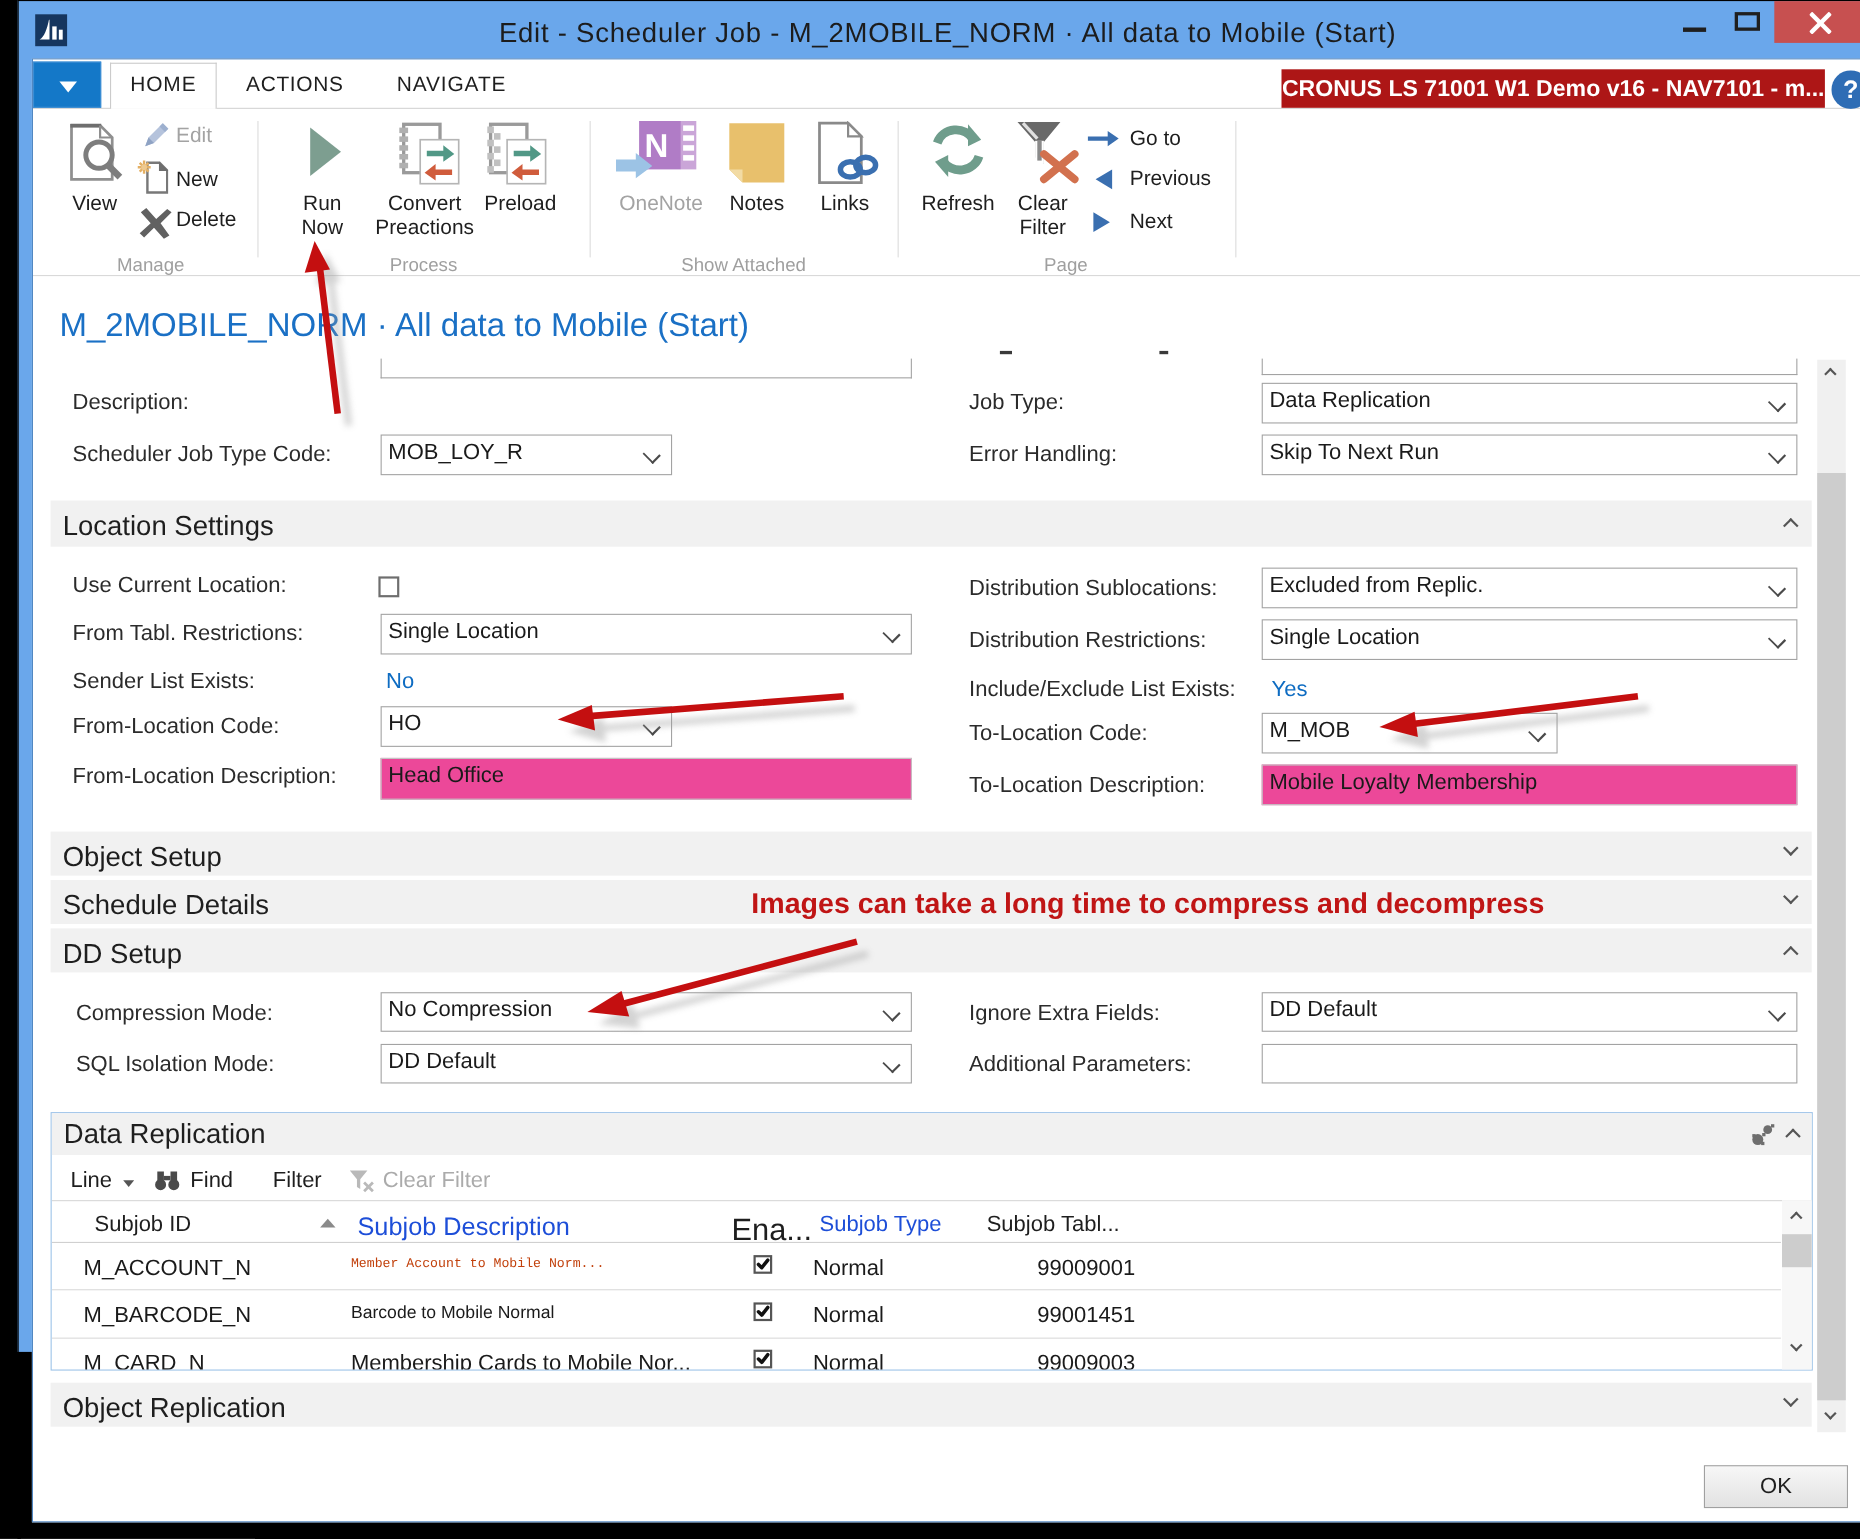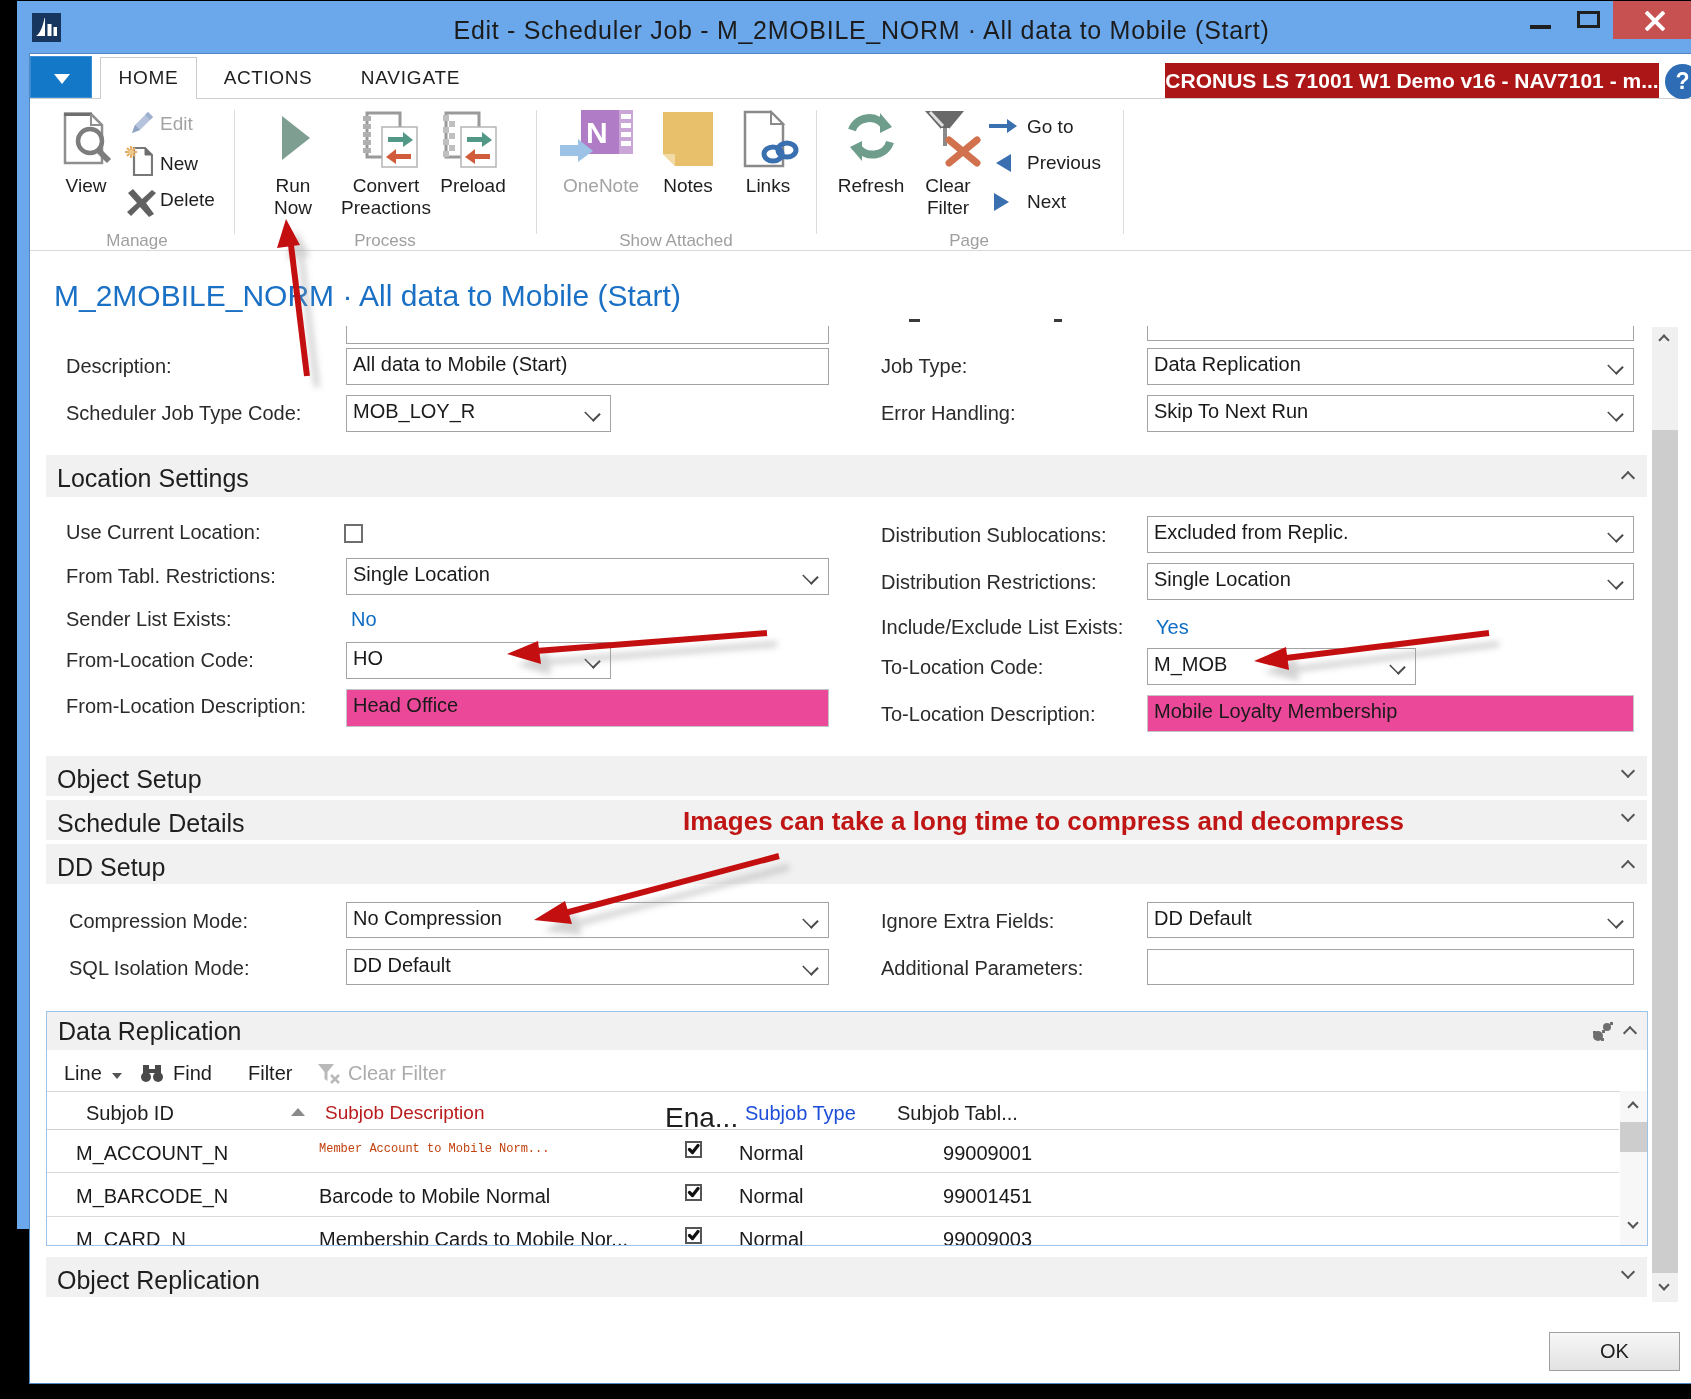--- a/index.html
+++ b/index.html
@@ -204,23 +204,20 @@
   <div class="rlbl" style="left:1011px;top:191px;">Next</div>
 
   <div class="abs" style="left:38px;top:279px;font-size:30px;color:#1a70c5;">M_2MOBILE_NORM · All data to Mobile (Start)</div>
 
   <div class="inp" style="left:330px;top:326px;width:483px;height:18px;border-top:none;"></div>
   <div class="inp" style="left:1131px;top:326px;width:487px;height:15px;border-top:none;"></div>
   <div class="abs" style="left:893px;top:319px;width:11px;height:3px;background:#3a3a3a;"></div>
   <div class="abs" style="left:1038px;top:319px;width:8px;height:3px;background:#3a3a3a;"></div>
 
   <div class="lbl" style="left:50px;top:355px;">Description:</div>
-  <div class="inp" style="left:330px;top:348px;width:483px;height:37px;">
-      <span class="tx">All data to Mobile (Start)</span>
-    </div>
   <div class="lbl" style="left:865px;top:355px;">Job Type:</div>
   <div class="inp chev" style="left:1131px;top:348px;width:487px;height:37px;">
       <span class="tx">Data Replication</span>
     </div>
 
   <div class="lbl" style="left:50px;top:402px;">Scheduler Job Type Code:</div>
   <div class="inp chev" style="left:330px;top:395px;width:265px;height:37px;">
       <span class="tx">MOB_LOY_R</span>
     </div>
   <div class="lbl" style="left:865px;top:402px;">Error Handling:</div>
@@ -331,38 +328,38 @@
       <g stroke="#b9b9b9" stroke-width="2.5">
           <line x1="14" y1="12" x2="22" y2="20"></line>
           <line x1="22" y1="12" x2="14" y2="20"></line>
         </g>
     </svg>
     <div class="abs" style="left:301px;top:50px;font-size:20px;color:#ababab;">Clear Filter</div>
     <div class="abs" style="left:0px;top:79px;width:1600px;height:1px;background:#d8d8d8;"></div>
 
     <div class="abs" style="left:39px;top:90px;font-size:20px;color:#1e1e1e;">Subjob ID</div>
     <div class="abs" style="left:244px;top:96px;width:0;height:0;border-left:7px solid transparent;border-right:7px solid transparent;border-bottom:8px solid #8a8a8a;"></div>
-    <div class="abs" style="left:278px;top:90px;font-size:19px;color:#b91c1c;">Subjob Description</div>
+    <div class="abs" style="left:278px;top:90px;font-size:23px;color:#1d4ed8;">Subjob Description</div>
     <div class="abs" style="left:618px;top:90px;font-size:28px;color:#1e1e1e;">Ena...</div>
     <div class="abs" style="left:698px;top:90px;font-size:20px;color:#1d4ed8;">Subjob Type</div>
     <div class="abs" style="left:850px;top:90px;font-size:20px;color:#1e1e1e;">Subjob Tabl...</div>
     <div class="abs" style="left:0;top:117px;width:1572px;height:1px;background:#d0d0d0;"></div>
 
     <div class="abs" style="left:29px;top:130px;font-size:20px;color:#1a1a1a;">M_ACCOUNT_N</div>
     <div class="abs" style="left:272px;top:130px;font-size:12px;color:#c2410c;font-family:Liberation Mono, monospace;">Member Account to Mobile Norm...</div>
     <div class="abs" style="left:638px;top:129px;width:17px;height:17px;border:2px solid #555;background:#fff;">
       <svg width="13" height="13" viewBox="0 0 13 13" style="position:absolute;left:0;top:0;">
           <polyline points="2.5,6.5 5.5,9.5 11,2.5" stroke="#111" stroke-width="3.2" fill="none" stroke-linecap="round" stroke-linejoin="round"></polyline>
         </svg>
       </div>
     <div class="abs" style="left:692px;top:130px;font-size:20px;color:#1a1a1a;">Normal</div>
     <div class="abs" style="left:835px;top:130px;width:150px;text-align:right;font-size:20px;color:#1a1a1a;">99009001</div>
     <div class="abs" style="left:0;top:160px;width:1572px;height:1px;background:#dadada;"></div>
     <div class="abs" style="left:29px;top:173px;font-size:20px;color:#1a1a1a;">M_BARCODE_N</div>
-    <div class="abs" style="left:272px;top:173px;font-size:20px;color:#1a1a1a;">Barcode to Mobile Normal</div>
+    <div class="abs" style="left:272px;top:173px;font-size:16px;color:#1a1a1a;">Barcode to Mobile Normal</div>
     <div class="abs" style="left:638px;top:172px;width:17px;height:17px;border:2px solid #555;background:#fff;">
       <svg width="13" height="13" viewBox="0 0 13 13" style="position:absolute;left:0;top:0;">
           <polyline points="2.5,6.5 5.5,9.5 11,2.5" stroke="#111" stroke-width="3.2" fill="none" stroke-linecap="round" stroke-linejoin="round"></polyline>
         </svg>
       </div>
     <div class="abs" style="left:692px;top:173px;font-size:20px;color:#1a1a1a;">Normal</div>
     <div class="abs" style="left:835px;top:173px;width:150px;text-align:right;font-size:20px;color:#1a1a1a;">99001451</div>
     <div class="abs" style="left:0;top:204px;width:1572px;height:1px;background:#dadada;"></div>
     <div class="abs" style="left:29px;top:216px;font-size:20px;color:#1a1a1a;">M_CARD_N</div>
     <div class="abs" style="left:272px;top:216px;font-size:20px;color:#1a1a1a;">Membership Cards to Mobile Nor...</div>

